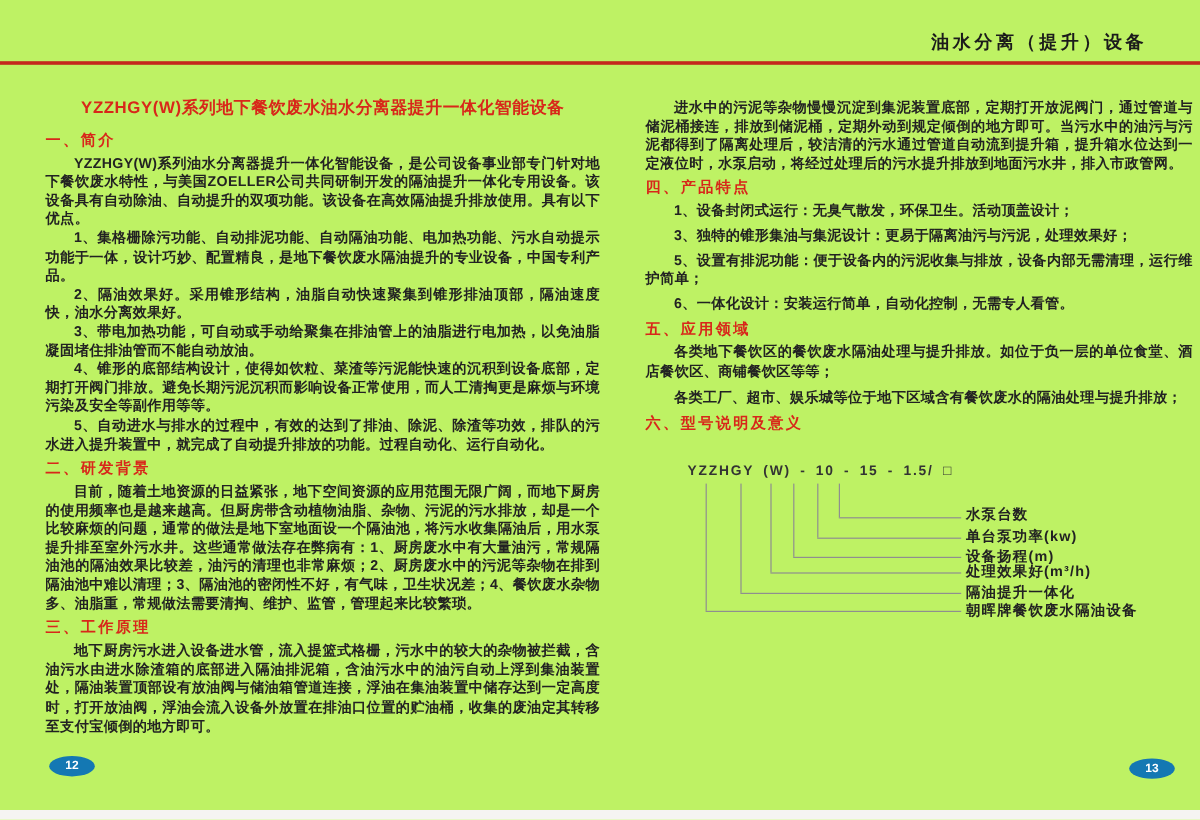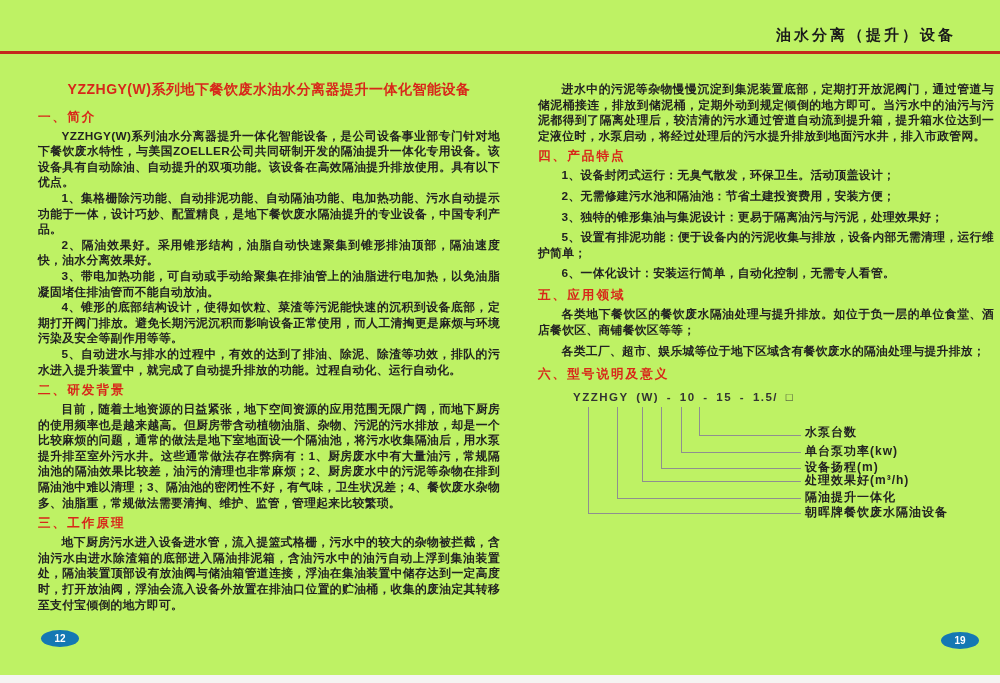--- a/index.html
+++ b/index.html
@@ -37,21 +37,21 @@
   .para { text-indent:2em; }
   .feature { text-indent:2em; margin-bottom:5px; }
   .app { text-indent:2em; margin-bottom:6px; }
   .page-badge {
     position:absolute; width:38px; height:17px; border-radius:50%;
     background:#1478b3; color:#ffffff; font-size:10px; font-weight:bold;
     display:flex; align-items:center; justify-content:center; letter-spacing:0;
   }
   .badge-left  { left:41px;  top:630px; }
   .badge-right { left:941px; top:632px; }
-  .diagram { position:relative; height:140px; margin-top:7px; text-align:right; }
+  .diagram { position:relative; height:140px; margin-top:24px; text-align:right; }
   .model-code {
     position:absolute; left:35px; top:0;
     font-size:11.5px; font-weight:bold; color:#333333;
     letter-spacing:1.5px; word-spacing:3px; white-space:nowrap;
   }
   .vline { position:absolute; width:1px; background:#8f8f8f; top:17px; }
   .hline { position:absolute; height:1px; background:#8f8f8f; }
   .v1 { left:50px;  height:106px; } .h1 { left:50px;  top:123px; width:213px; }
   .v2 { left:79px;  height:91px;  } .h2 { left:79px;  top:108px; width:184px; }
   .v3 { left:104px; height:74px;  } .h3 { left:104px; top:91px;  width:159px; }
@@ -90,21 +90,20 @@
 
     <div class="sec-heading">三、工作原理</div>
     <div class="para">地下厨房污水进入设备进水管，流入提篮式格栅，污水中的较大的杂物被拦截，含油污水由进水除渣箱的底部进入隔油排泥箱，含油污水中的油污自动上浮到集油装置处，隔油装置顶部设有放油阀与储油箱管道连接，浮油在集油装置中储存达到一定高度时，打开放油阀，浮油会流入设备外放置在排油口位置的贮油桶，收集的废油定其转移至支付宝倾倒的地方即可。</div>
   </div>
 
   <div class="col col-right">
     <div class="para">进水中的污泥等杂物慢慢沉淀到集泥装置底部，定期打开放泥阀门，通过管道与储泥桶接连，排放到储泥桶，定期外动到规定倾倒的地方即可。当污水中的油污与污泥都得到了隔离处理后，较洁清的污水通过管道自动流到提升箱，提升箱水位达到一定液位时，水泵启动，将经过处理后的污水提升排放到地面污水井，排入市政管网。</div>
 
     <div class="sec-heading">四、产品特点</div>
     <div class="feature">1、设备封闭式运行：无臭气散发，环保卫生。活动顶盖设计；</div>
-    <div class="feature">2、无需修建污水池和隔油池：节省土建投资费用，安装方便；</div>
     <div class="feature">3、独特的锥形集油与集泥设计：更易于隔离油污与污泥，处理效果好；</div>
     <div class="feature">5、设置有排泥功能：便于设备内的污泥收集与排放，设备内部无需清理，运行维护简单；</div>
     <div class="feature">6、一体化设计：安装运行简单，自动化控制，无需专人看管。</div>
 
     <div class="sec-heading">五、应用领域</div>
     <div class="app">各类地下餐饮区的餐饮废水隔油处理与提升排放。如位于负一层的单位食堂、酒店餐饮区、商铺餐饮区等等；</div>
     <div class="app">各类工厂、超市、娱乐城等位于地下区域含有餐饮废水的隔油处理与提升排放；</div>
 
     <div class="sec-heading">六、型号说明及意义</div>
 
@@ -127,16 +126,16 @@
       <div class="dlabel dl0">水泵台数</div>
       <div class="dlabel dl1">单台泵功率(kw)</div>
       <div class="dlabel dl2">设备扬程(m)</div>
       <div class="dlabel dl3">处理效果好(m³/h)</div>
       <div class="dlabel dl4">隔油提升一体化</div>
       <div class="dlabel dl5">朝晖牌餐饮废水隔油设备</div>
     </div>
   </div>
 
   <div class="page-badge badge-left">12</div>
-  <div class="page-badge badge-right">19</div>
+  <div class="page-badge badge-right">13</div>
 
   <div class="bottom-strip"></div>
 </div>
 
 </body></html>

